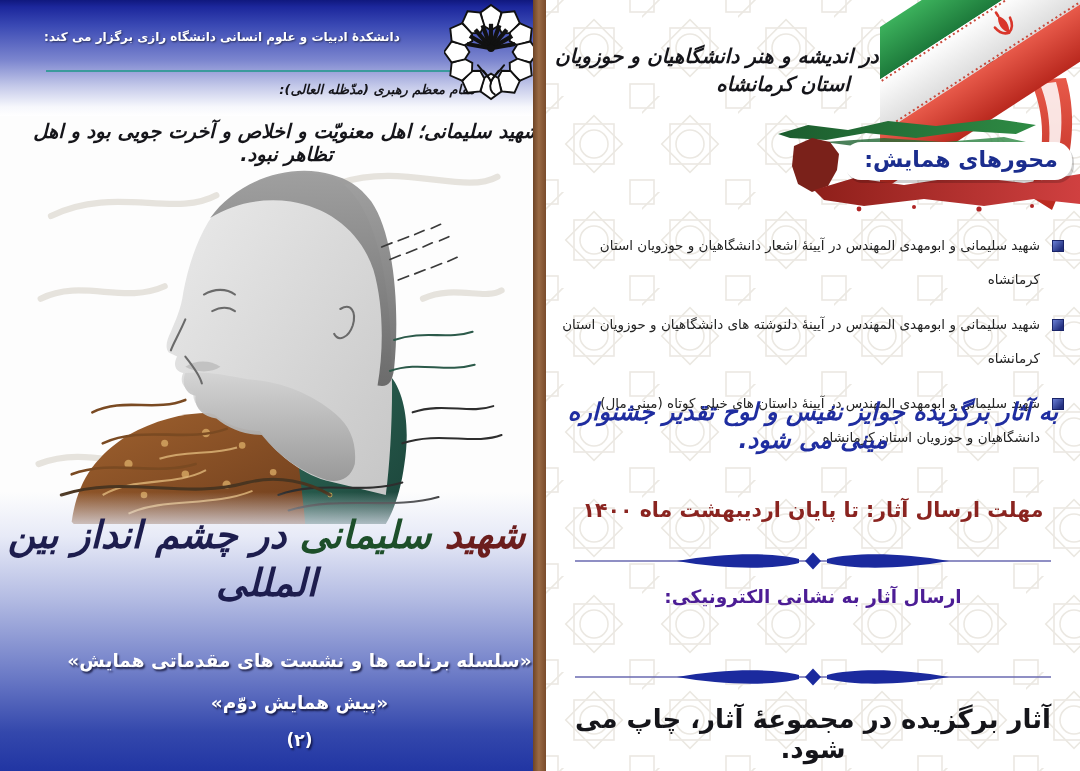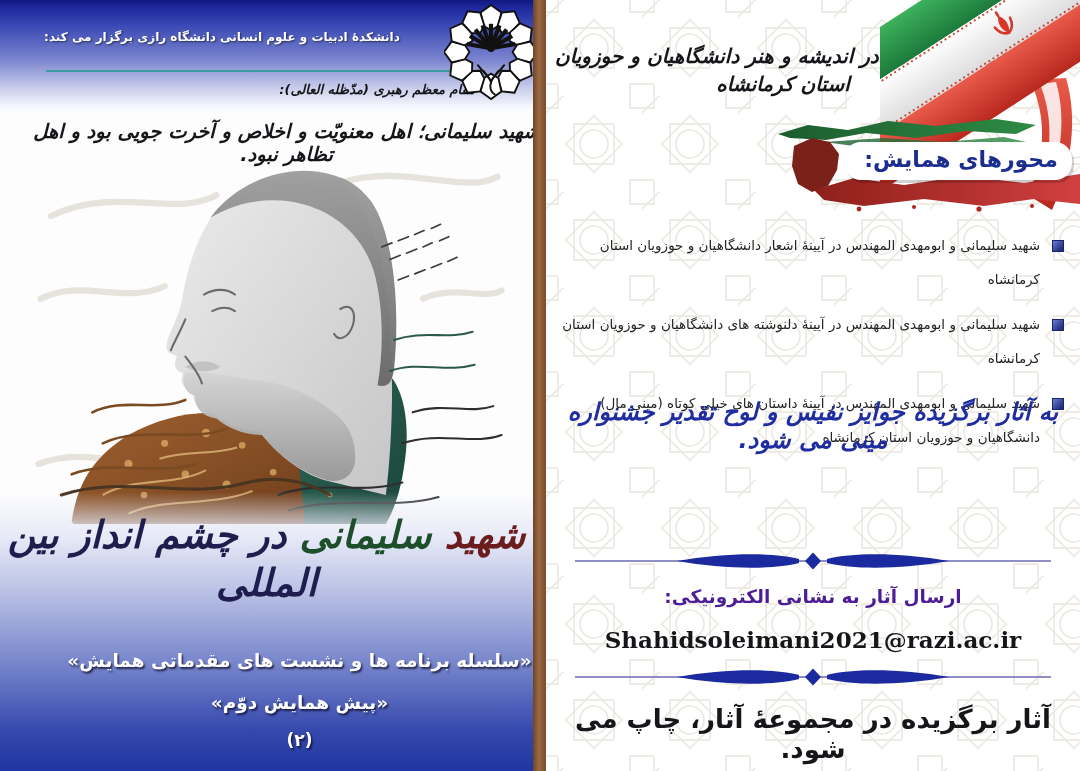--- a/index.html
+++ b/index.html
@@ -346,32 +346,32 @@
         <span>شهید سلیمانی و ابومهدی المهندس در آیینهٔ دلنوشته های دانشگاهیان و حوزویان استان کرمانشاه</span>
       </li>
       <li>
         <span class="bullet-sq"></span>
         <span>شهید سلیمانی و ابومهدی المهندس در آیینهٔ داستان های خیلی کوتاه (مینی مال) دانشگاهیان و حوزویان استان کرمانشاه</span>
       </li>
     </ul>
 
     <div class="abs award-line">به آثار برگزیده جوایز نفیس و لوح تقدیر جشنواره مینی می شود.</div>
 
+    <div class="abs deadline-line">مهلت ارسال آثار: تا پایان اردیبهشت ماه ۱۴۰۰</div>
 
     <div class="abs orn orn1">
       <svg width="482" height="22" viewBox="0 0 480 22">
         <line x1="2" y1="11" x2="478" y2="11" stroke="#6a6ab0" stroke-width="1.3"></line>
         <path d="M104,11 C150,3 198,2 226,9 L226,13 C198,20 150,19 104,11 Z" fill="#1b2a9e"></path>
         <path d="M376,11 C330,3 282,2 254,9 L254,13 C282,20 330,19 376,11 Z" fill="#1b2a9e"></path>
         <path d="M240,2.5 L248,11 L240,19.5 L232,11 Z" fill="#1b2a9e"></path>
       </svg>
     </div>
 
     <div class="abs email-label">ارسال آثار به نشانی الکترونیکی:</div>
-    <div class="abs email-addr">Shahidsoleimani2021@razi.ac.ir</div>
 
     <div class="abs orn orn2">
       <svg width="482" height="22" viewBox="0 0 480 22">
         <line x1="2" y1="11" x2="478" y2="11" stroke="#6a6ab0" stroke-width="1.3"></line>
         <path d="M104,11 C150,3 198,2 226,9 L226,13 C198,20 150,19 104,11 Z" fill="#1b2a9e"></path>
         <path d="M376,11 C330,3 282,2 254,9 L254,13 C282,20 330,19 376,11 Z" fill="#1b2a9e"></path>
         <path d="M240,2.5 L248,11 L240,19.5 L232,11 Z" fill="#1b2a9e"></path>
       </svg>
     </div>
 

